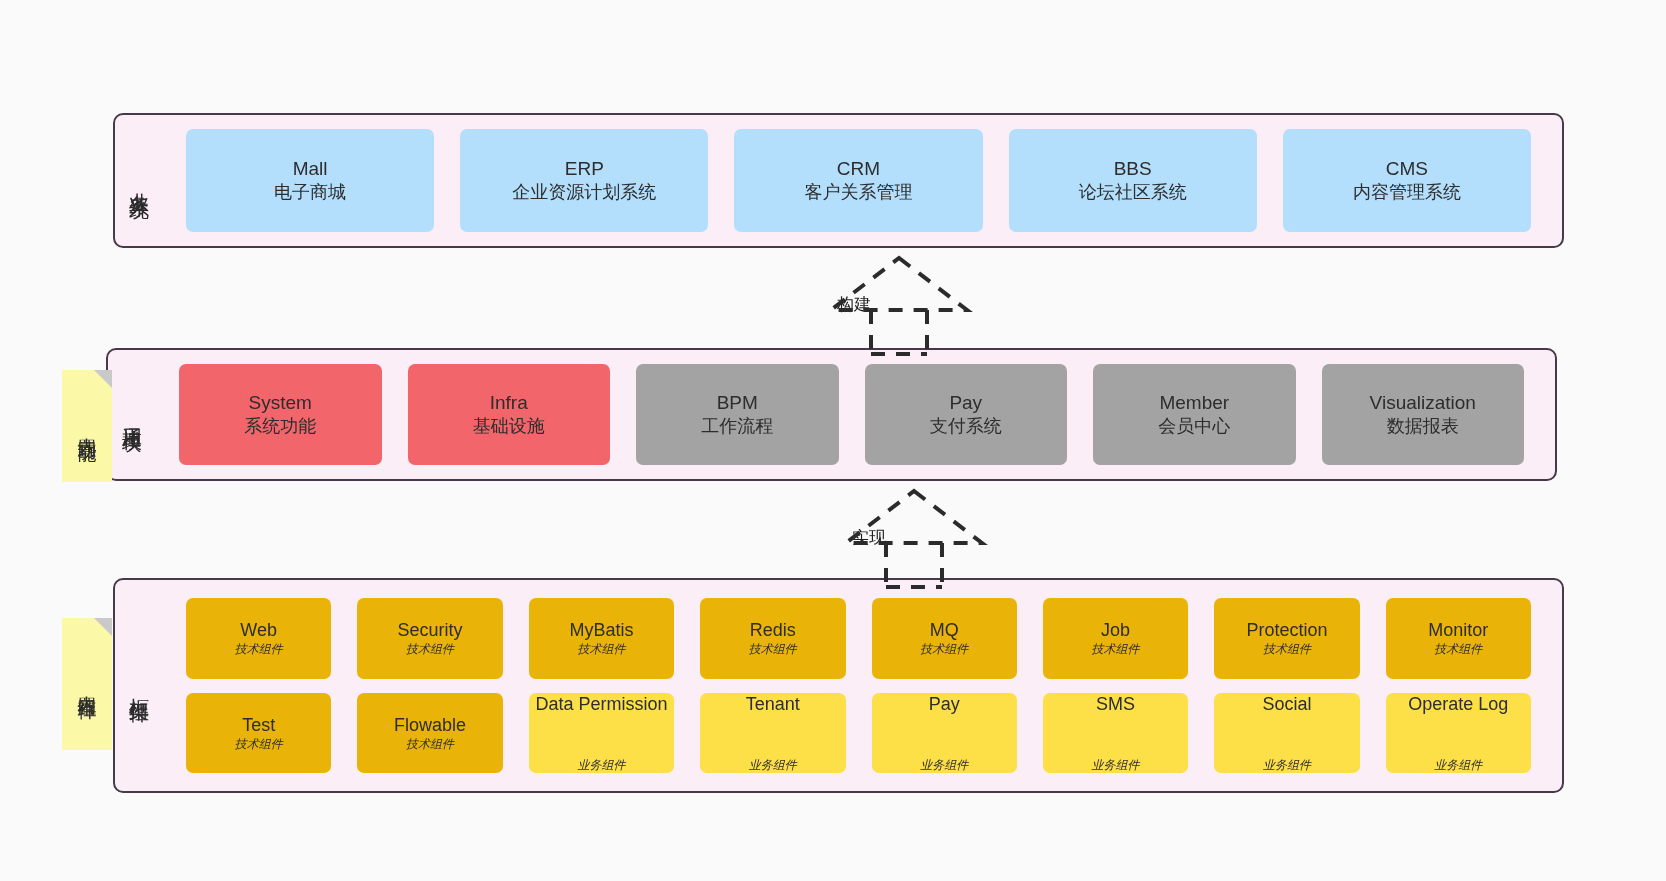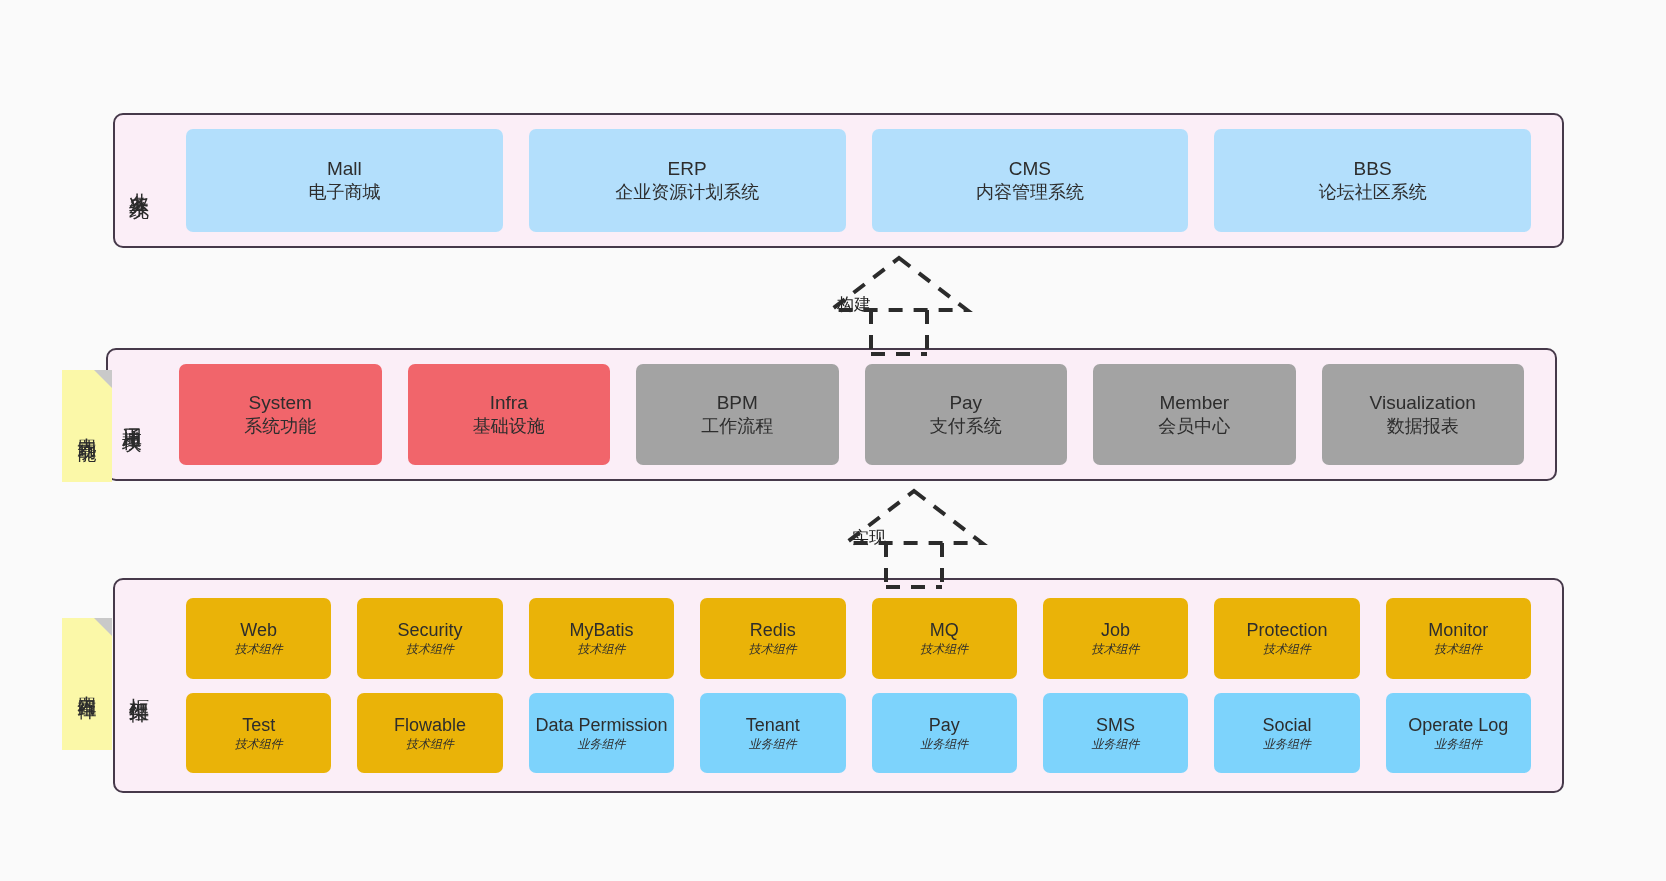--- a/index.html
+++ b/index.html
@@ -65,21 +65,21 @@
   }
   .card .en { font-size: 19px; }
   .card .cn { font-size: 18px; }
   .card.small .en { font-size: 18px; }
   .card.small .cn { font-size: 12px; font-style: italic; }
 
   .c-blue      { background: #b3dffc; }
   .c-red       { background: #f1656b; }
   .c-pink      { background: #a3a3a3; }
   .c-green     { background: #eab308; }
-  .c-lgreen    { background: #7dd3fc; }
+  .c-lgreen    { background: #fde047; justify-content: space-between; }
 
   
   .note {
     position: absolute;
     background: #fbf8a8;
     width: 50px;
     display: flex;
     align-items: center;
     justify-content: center;
     font-size: 19px;
@@ -122,26 +122,30 @@
     <div class="cards">
       <div class="card c-blue">
         <span class="en">Mall</span>
         <span class="cn">电子商城</span>
       </div>
       <div class="card c-blue">
         <span class="en">ERP</span>
         <span class="cn">企业资源计划系统</span>
       </div>
       <div class="card c-blue">
+        <span class="en">CRM</span>
+        <span class="cn">客户关系管理</span>
+      </div>
+      <div class="card c-blue">
+        <span class="en">BBS</span>
+        <span class="cn">论坛社区系统</span>
+      </div>
+      <div class="card c-blue">
         <span class="en">CMS</span>
         <span class="cn">内容管理系统</span>
-      </div>
-      <div class="card c-blue">
-        <span class="en">BBS</span>
-        <span class="cn">论坛社区系统</span>
       </div>
     </div>
   </div>
 
   <svg class="arrow" style="left:795px; top:252px; width:160px; height:105px;" viewBox="0 0 160 105">
     <path d="M80 6 L148 58 L12 58 Z" fill="none" stroke="#2b2b2b" stroke-width="4" stroke-dasharray="14 11" stroke-linecap="butt" stroke-linejoin="miter"></path>
     <path d="M52 58 L52 102" fill="none" stroke="#2b2b2b" stroke-width="4" stroke-dasharray="14 11"></path>
     <path d="M108 58 L108 102" fill="none" stroke="#2b2b2b" stroke-width="4" stroke-dasharray="14 11"></path>
     <path d="M52 102 L108 102" fill="none" stroke="#2b2b2b" stroke-width="4" stroke-dasharray="14 11"></path>
   </svg>

